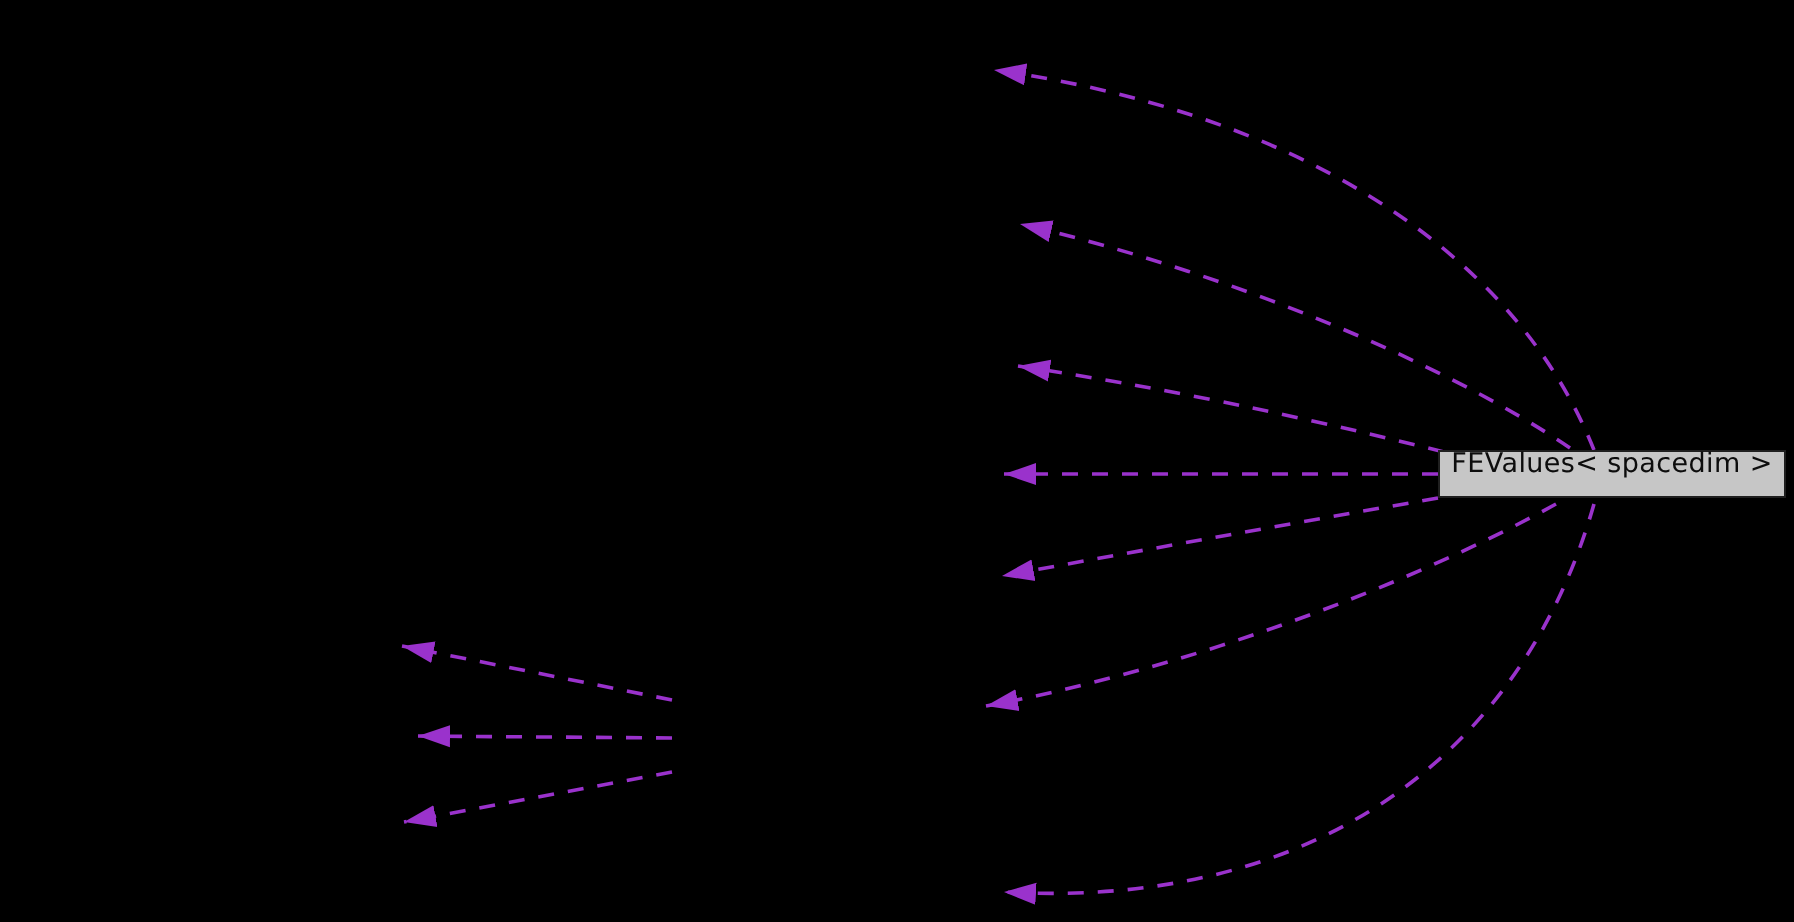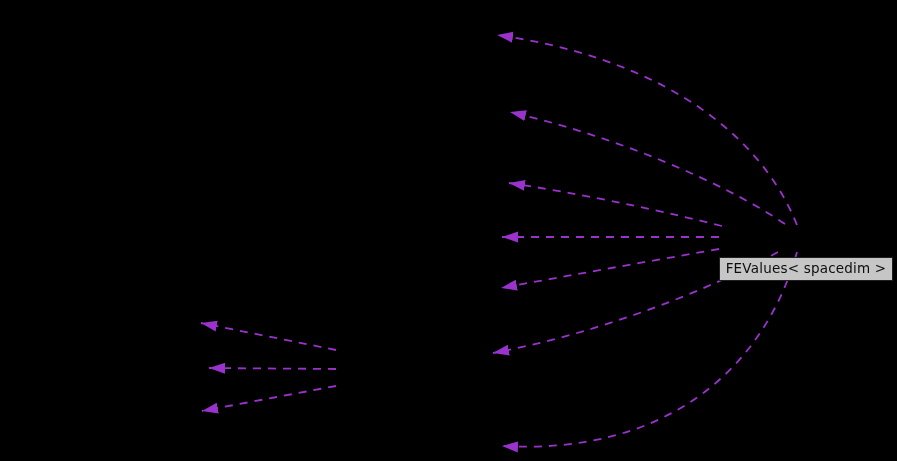--- a/index.html
+++ b/index.html
@@ -24,26 +24,24 @@
   }
   .edge {
     fill: none;
     stroke-width: 1.8px;
     stroke-dasharray: 8 7;
   }
   .node {
     position: absolute;
     box-sizing: border-box;
     display: flex;
-    align-items: center;
     justify-content: center;
     background: var(--node-fill, #c6c6c6);
     border: 1px solid var(--node-border, #1f1f1f);
     cursor: pointer;
-    margin-top: 32px;
   }
   .node-label {
     font-size: 13.5px;
     line-height: 1;
     letter-spacing: 0.2px;
     color: var(--node-text, #000);
     white-space: nowrap;
   }
 </style>
 </head>

